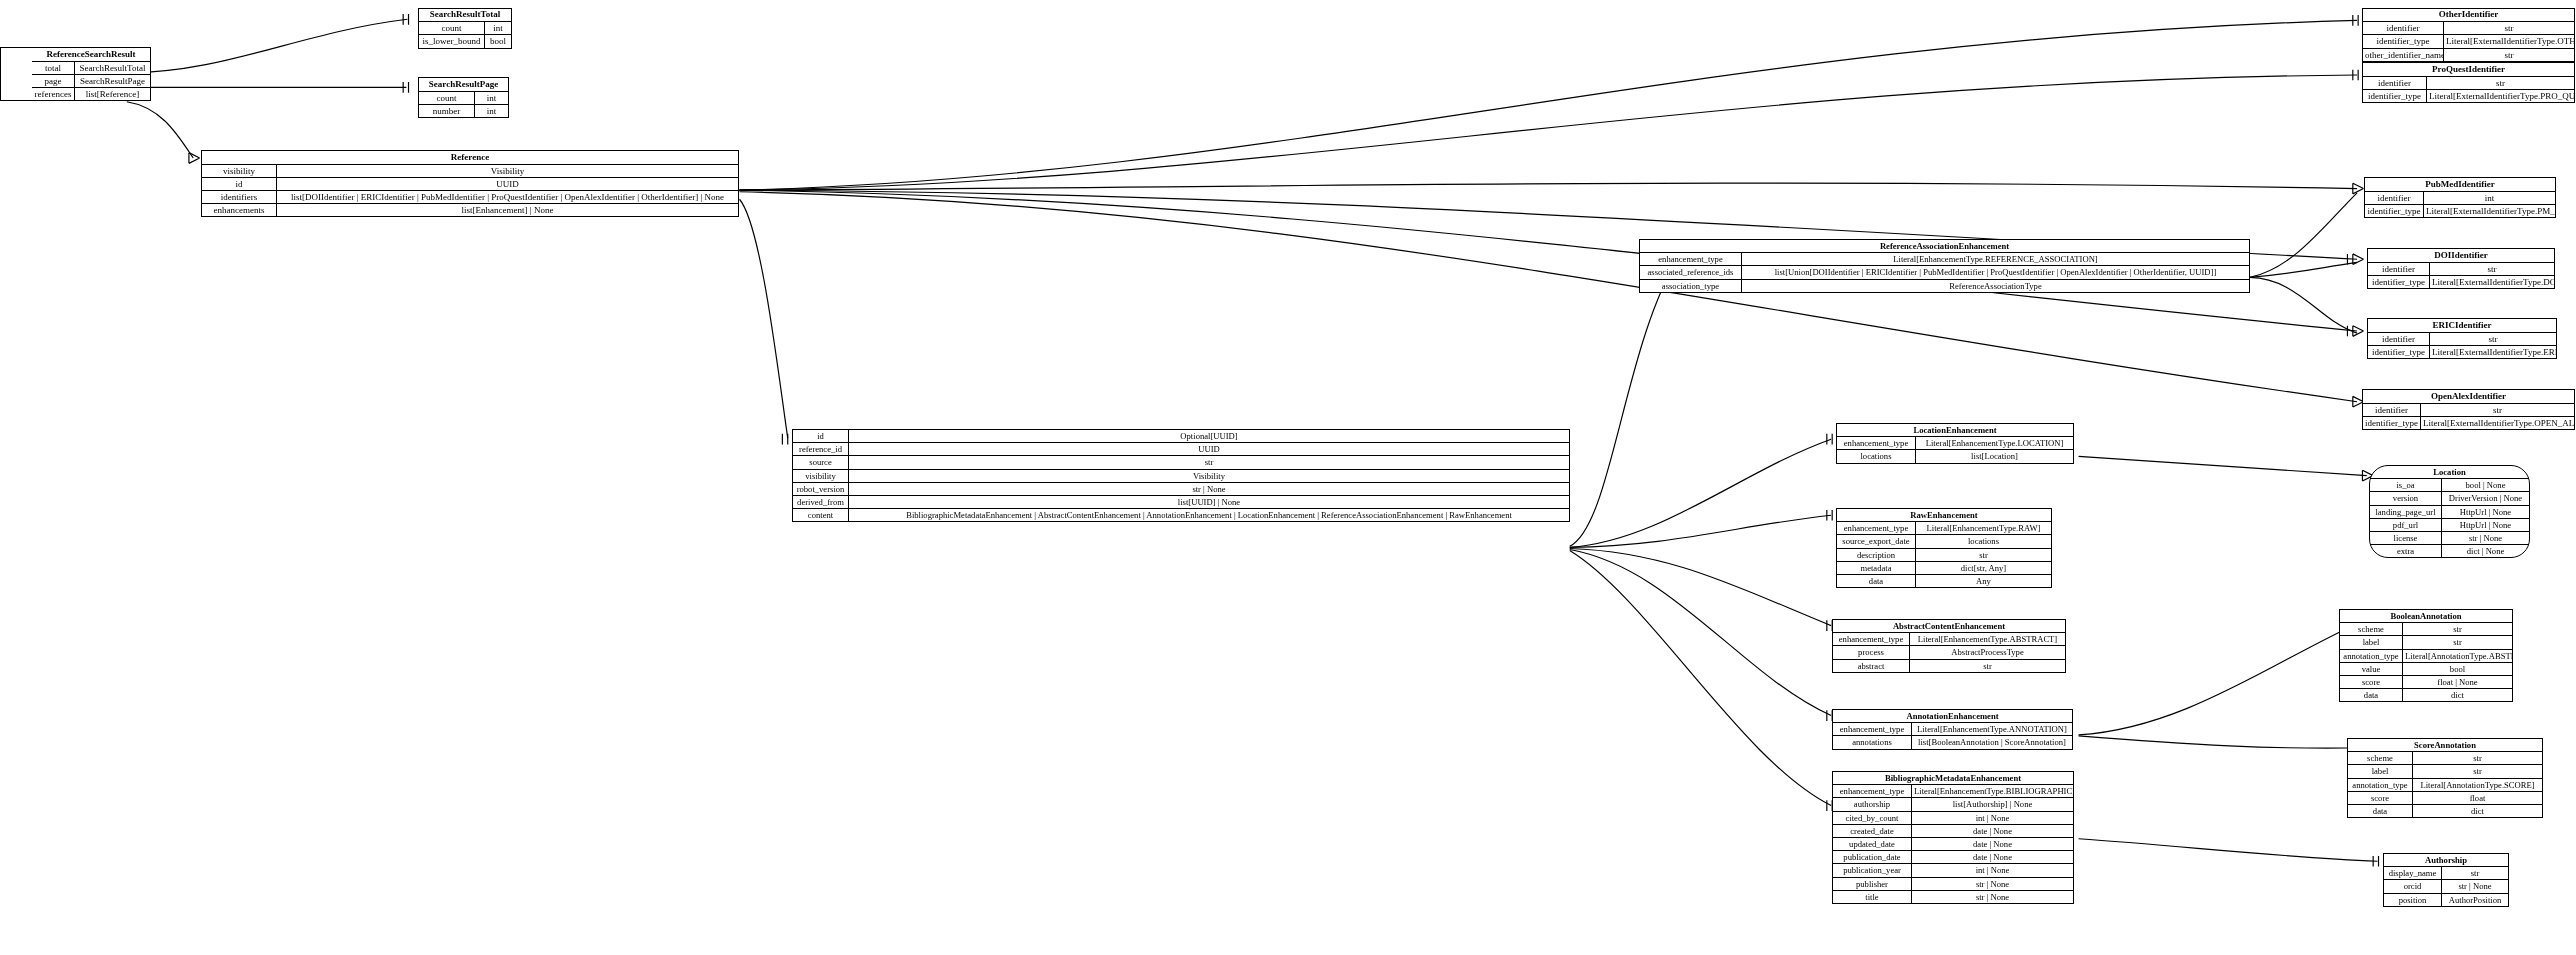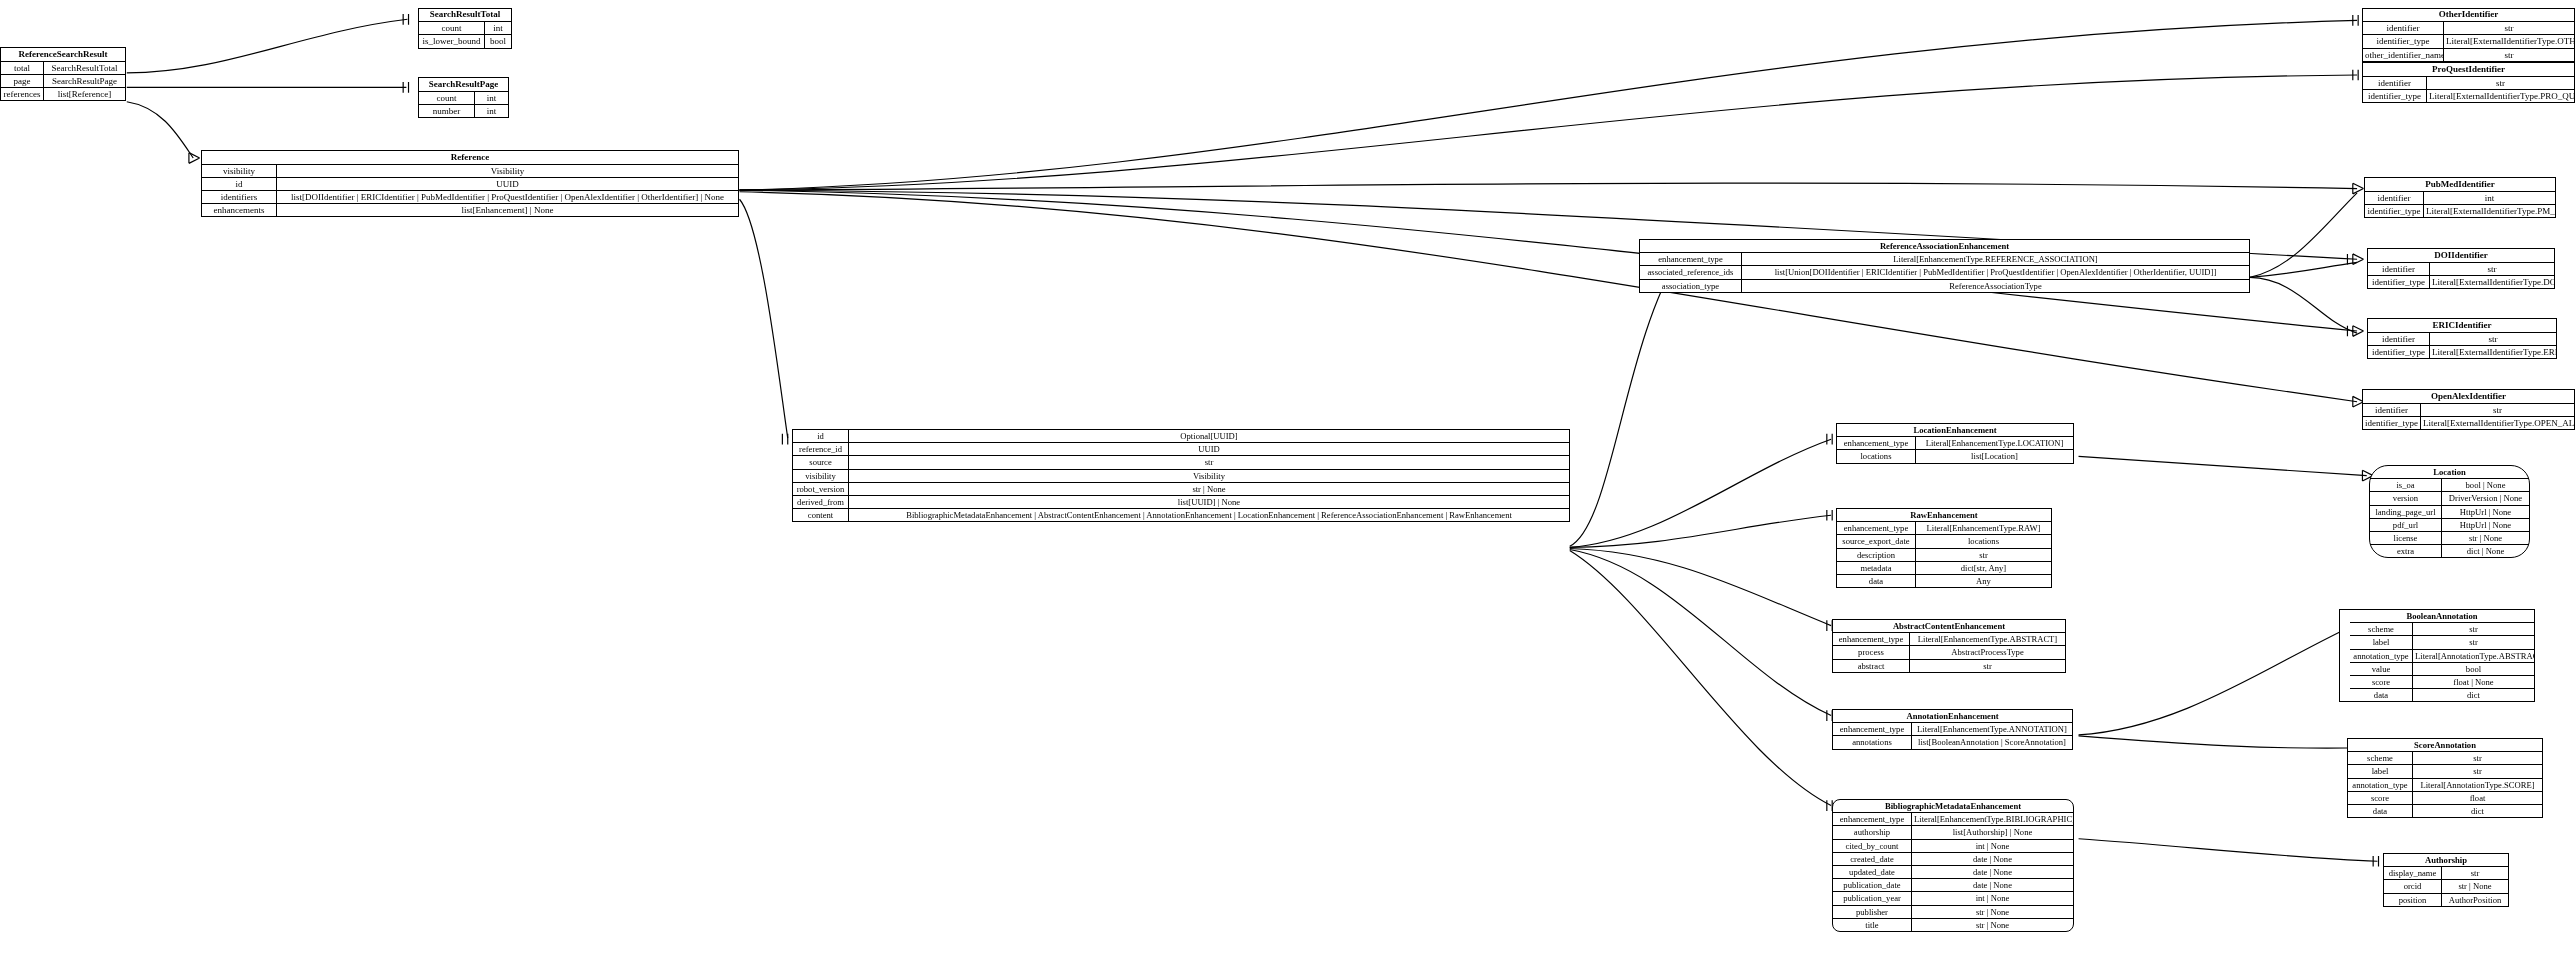--- a/index.html
+++ b/index.html
@@ -131,21 +131,21 @@
         <path d="M4430,1396 L4410,1386 M4430,1396 L4410,1406 M4410,1386 L4410,1406"></path>
       </g>
 
     <path d="M3880,1566 C4080,1580 4250,1600 4438,1608"></path>
     <g class="crow">
         <path d="M4430,1598 L4430,1618 M4440,1598 L4440,1618"></path>
       </g>
 
   </svg>
 
-  <div class="entity" style="left:0px;top:47px;width:126px;font-size:9px;">
+  <div class="entity" style="left:0px;top:47px;width:151px;font-size:9px;padding-left:31px;">
     <div class="title">ReferenceSearchResult</div>
     <div class="row">
       <div class="k" style="width:43px">total</div>
       <div class="v">SearchResultTotal</div>
     </div>
     <div class="row">
       <div class="k" style="width:43px">page</div>
       <div class="v">SearchResultPage</div>
     </div>
     <div class="row">
@@ -378,21 +378,21 @@
     <div class="row">
       <div class="k" style="width:79px">enhancement_type</div>
       <div class="v">Literal[EnhancementType.ANNOTATION]</div>
     </div>
     <div class="row">
       <div class="k" style="width:79px">annotations</div>
       <div class="v">list[BooleanAnnotation | ScoreAnnotation]</div>
     </div>
   </div>
 
-  <div class="entity" style="left:1832px;top:799px;width:242px;font-size:8.6px;border-radius:8px;">
+  <div class="entity" style="left:1832px;top:771px;width:242px;font-size:8.6px;">
     <div class="title">BibliographicMetadataEnhancement</div>
     <div class="row">
       <div class="k" style="width:79px">enhancement_type</div>
       <div class="v">Literal[EnhancementType.BIBLIOGRAPHIC]</div>
     </div>
     <div class="row">
       <div class="k" style="width:79px">authorship</div>
       <div class="v">list[Authorship] | None</div>
     </div>
     <div class="row">
@@ -446,21 +446,21 @@
     <div class="row">
       <div class="k" style="width:72px">license</div>
       <div class="v">str | None</div>
     </div>
     <div class="row">
       <div class="k" style="width:72px">extra</div>
       <div class="v">dict | None</div>
     </div>
   </div>
 
-  <div class="entity" style="left:2339px;top:609px;width:196px;font-size:8.6px;padding-left:10px;">
+  <div class="entity" style="left:2339px;top:609px;width:174px;font-size:8.6px;">
     <div class="title">BooleanAnnotation</div>
     <div class="row">
       <div class="k" style="width:63px">scheme</div>
       <div class="v">str</div>
     </div>
     <div class="row">
       <div class="k" style="width:63px">label</div>
       <div class="v">str</div>
     </div>
     <div class="row">

